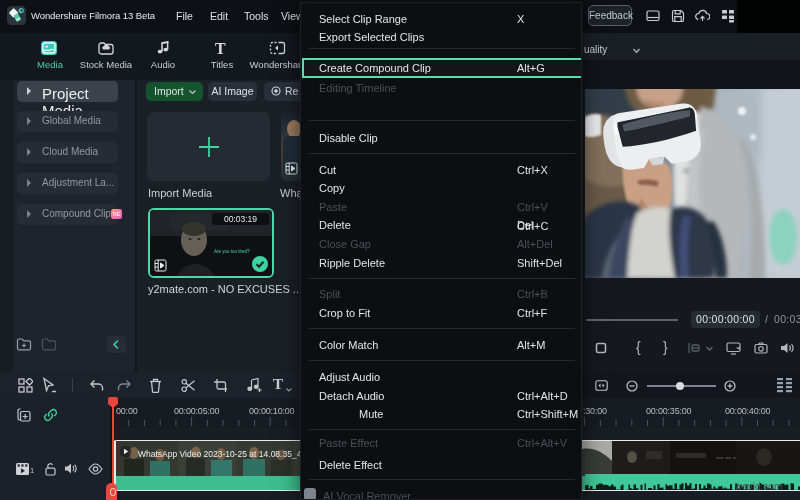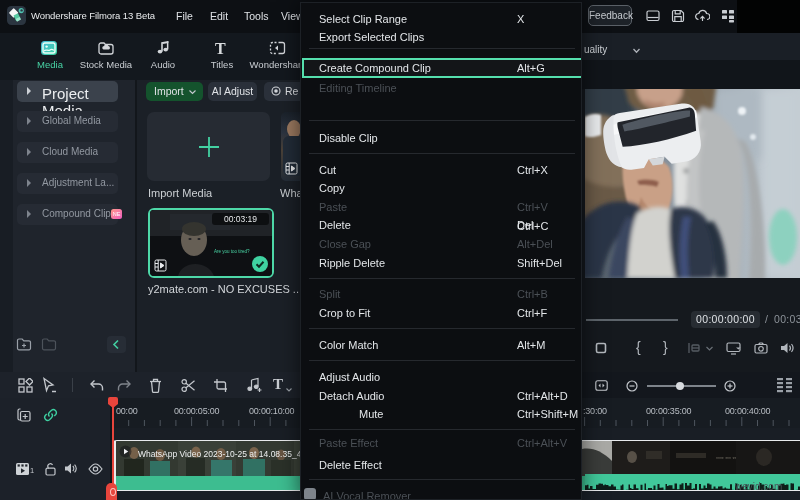--- a/index.html
+++ b/index.html
@@ -168,21 +168,21 @@
       <path d="M11 4.5 L7 8.5 L11 12.5"></path>
     </svg>
 </div>
 
 <div class="ab" style="left:146px;top:81.5px;width:57px;height:19px;background:#14532d;border-radius:5px;color:#dfe2e6;font-size:10.5px;">
   <span style="position:absolute;left:8px;top:3px;">Import</span>
   <svg style="position:absolute;right:6px;top:6px;" width="9" height="8" viewBox="0 0 9 8" fill="none" stroke="#c3c7cc" stroke-width="1.2">
       <path d="M1.5 2.5 L4.5 5.5 L7.5 2.5"></path>
     </svg>
 </div>
-<div class="ab" style="left:208px;top:81.5px;width:49px;height:19px;background:#2a303a;border-radius:5px;color:#dfe2e6;font-size:10.5px;text-align:center;line-height:19px;">AI Adjust</div>
+<div class="ab" style="left:208px;top:81.5px;width:49px;height:19px;background:#2a303a;border-radius:5px;color:#dfe2e6;font-size:10.5px;text-align:center;line-height:19px;">AI Image</div>
 <div class="ab" style="left:264px;top:81.5px;width:46px;height:19px;background:#2a303a;border-radius:5px;color:#dfe2e6;font-size:10.5px;">
   <svg style="position:absolute;left:7px;top:4.5px;" width="10" height="10" viewBox="0 0 10 10">
       <circle cx="5" cy="5" r="4" fill="none" stroke="#d2d5da" stroke-width="1.1"></circle>
       <circle cx="5" cy="5" r="1.8" fill="#d2d5da"></circle>
     </svg>
   <span style="position:absolute;left:21px;top:3px;">Re</span>
 </div>
 
 <div class="ab" style="left:147px;top:112px;width:123px;height:69px;background:#262b33;border-radius:7px;"></div>
 <svg class="ab" style="left:198px;top:136px;" width="22" height="22" viewBox="0 0 22 22" fill="none" stroke="#43d1a2" stroke-width="1.8">

